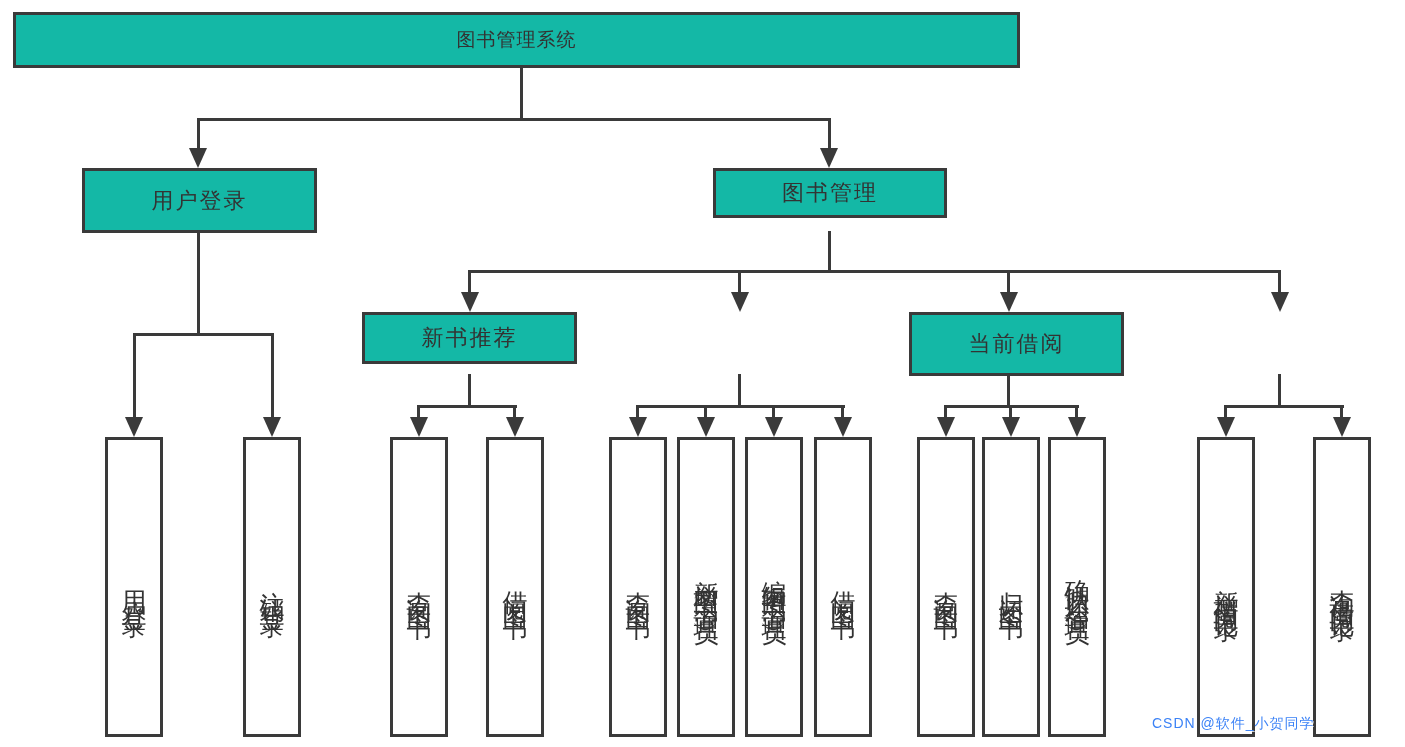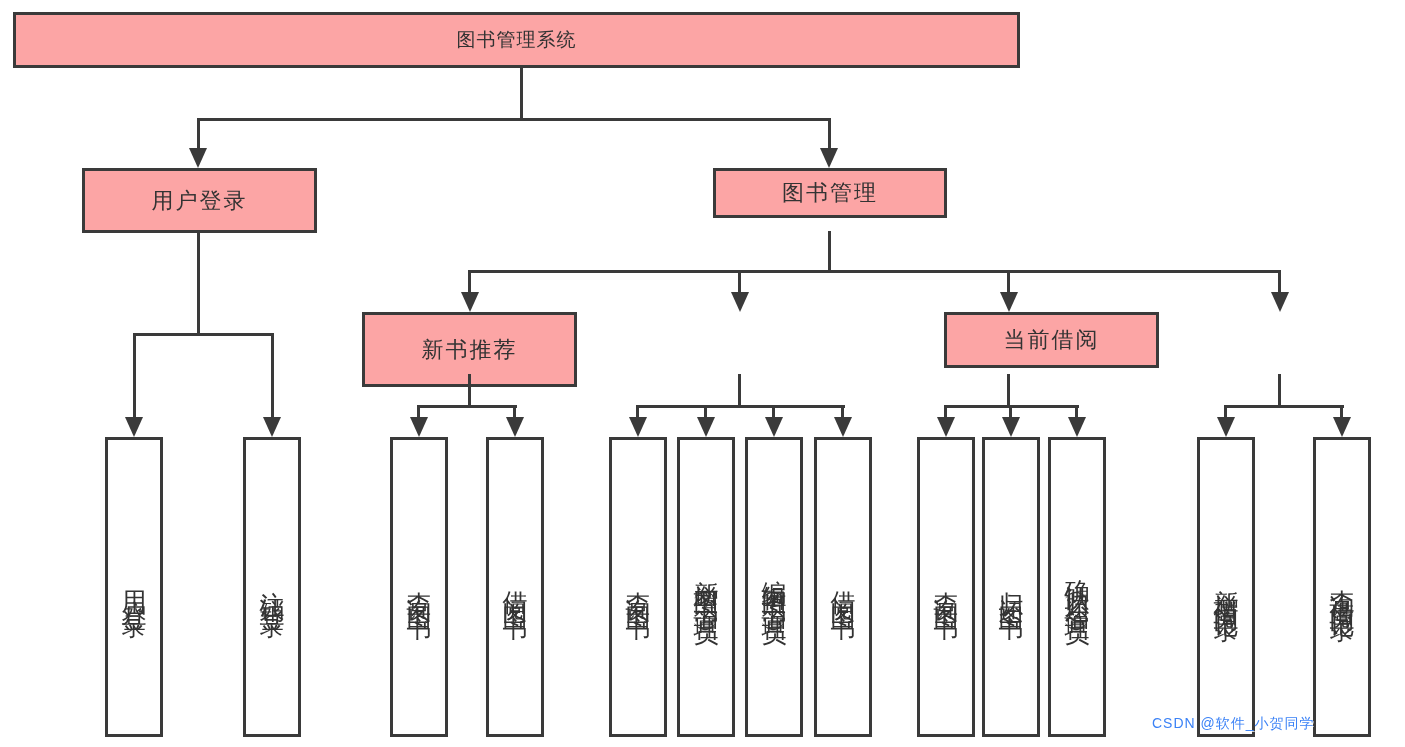--- a/index.html
+++ b/index.html
@@ -1,21 +1,21 @@
 <!DOCTYPE html>
 <html><head>
 <meta charset="utf-8">
 <style>
   html,body{margin:0;padding:0;background:#ffffff;}
   .stage{
     position:relative;width:1405px;height:747px;background:#ffffff;overflow:hidden;
     font-family:"Liberation Sans","DejaVu Sans",sans-serif;color:#333333;
   }
   .box{
-    position:absolute;box-sizing:border-box;border:3px solid #3a3a3a;background:#fca5a5;
+    position:absolute;box-sizing:border-box;border:3px solid #3a3a3a;background:#14b8a6;
     display:flex;align-items:center;justify-content:center;white-space:nowrap;
   }
   .lvl1{font-size:19px;letter-spacing:1px;}
   .lvl2,.lvl3{font-size:22px;letter-spacing:2px;}
   .leaf{
     position:absolute;box-sizing:border-box;border:3px solid #3a3a3a;background:#ffffff;
     width:58px;top:437px;height:300px;
     writing-mode:vertical-rl;text-orientation:mixed;
     display:flex;align-items:center;justify-content:center;
     font-size:25px;letter-spacing:6px;line-height:1;
@@ -61,22 +61,22 @@
   <div class="hline" style="left:468px;top:270px;width:813px"></div>
   <div class="vline" style="left:468px;top:272px;height:20px"></div>
   <div class="arrow" style="left:461px;top:292px"></div>
   <div class="vline" style="left:738px;top:272px;height:20px"></div>
   <div class="arrow" style="left:731px;top:292px"></div>
   <div class="vline" style="left:1007px;top:272px;height:20px"></div>
   <div class="arrow" style="left:1000px;top:292px"></div>
   <div class="vline" style="left:1278px;top:272px;height:20px"></div>
   <div class="arrow" style="left:1271px;top:292px"></div>
 
-  <div class="box lvl3" style="left:362px;top:312px;width:215px;height:75px">新书推荐</div>
-  <div class="box lvl3" style="left:944px;top:312px;width:215px;height:56px">当前借阅</div>
+  <div class="box lvl3" style="left:362px;top:312px;width:215px;height:52px">新书推荐</div>
+  <div class="box lvl3" style="left:909px;top:312px;width:215px;height:64px">当前借阅</div>
 
   <div class="vline" style="left:468px;top:374px;height:33px"></div>
   <div class="hline" style="left:417px;top:405px;width:100px"></div>
   <div class="vline" style="left:417px;top:407px;height:10px"></div>
   <div class="arrow" style="left:410px;top:417px"></div>
   <div class="vline" style="left:513px;top:407px;height:10px"></div>
   <div class="arrow" style="left:506px;top:417px"></div>
 
   <div class="vline" style="left:738px;top:374px;height:33px"></div>
   <div class="hline" style="left:636px;top:405px;width:209px"></div>

